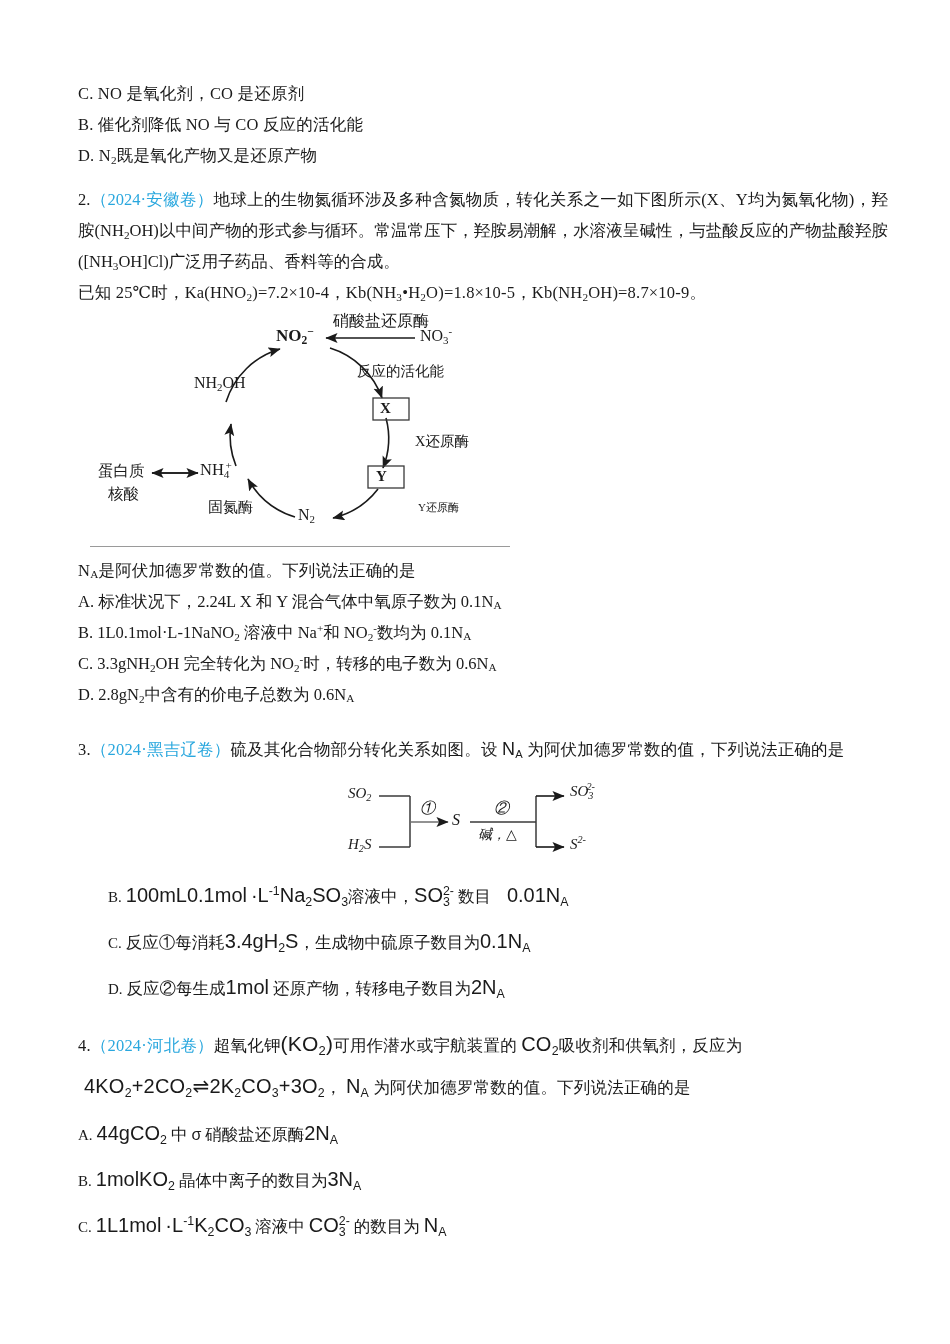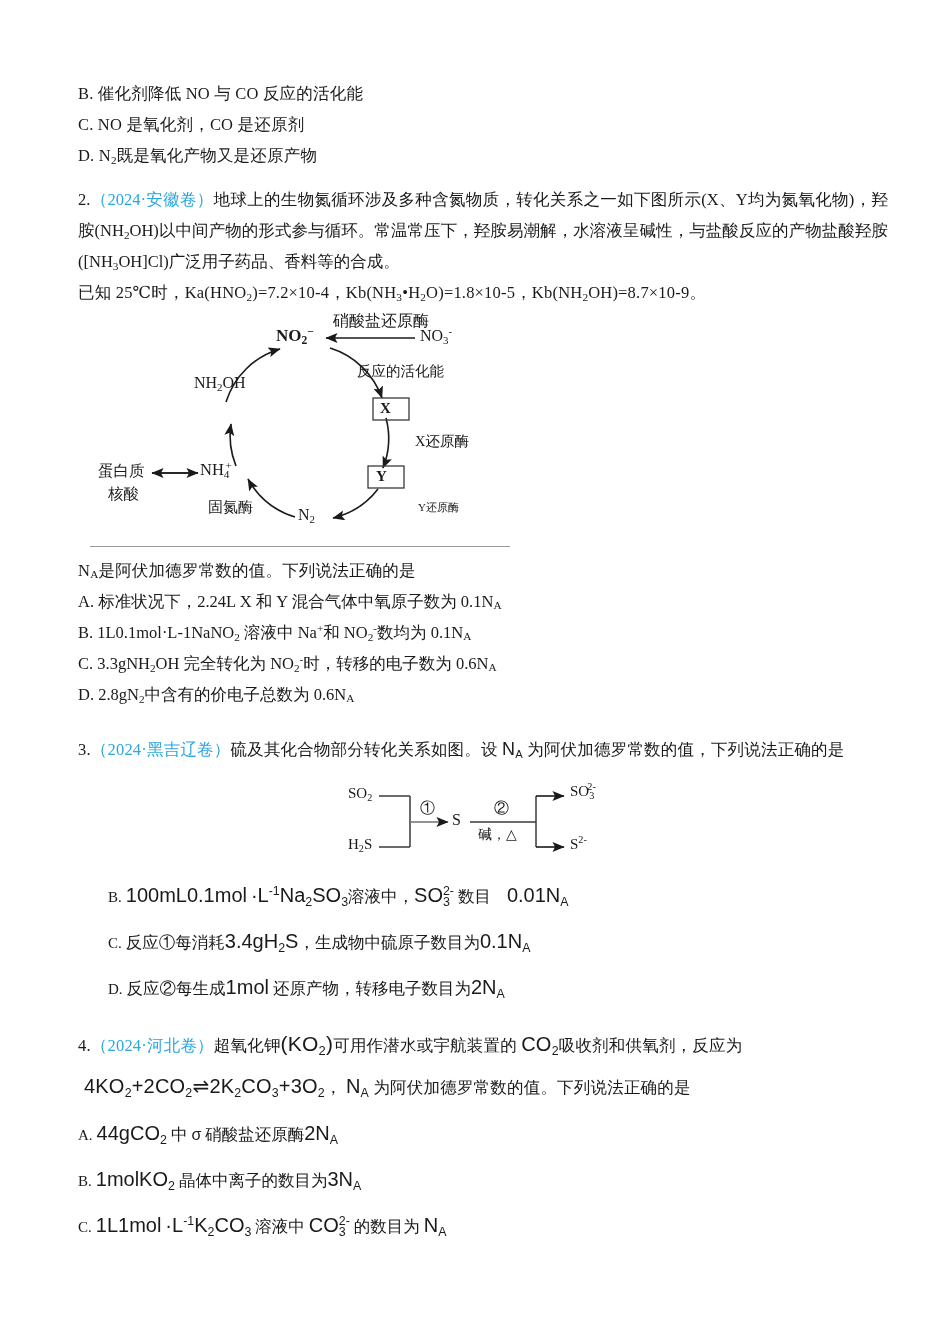--- a/index.html
+++ b/index.html
@@ -86,35 +86,36 @@
     width:300px;
     height:82px;
     margin:16px 0 10px 270px;
   }
   .fig-s svg{ position:absolute; left:0; top:0; }
   .lbl-s{
     position:absolute;
     font-family:"Liberation Serif","DejaVu Serif",serif;
     white-space:nowrap;
     font-size:15px;
+    font-style:italic;
   }
 </style>
 </head>
 <body>
 
 <div class="page">
   <div class="content">
 
     <div class="line">
+      <span>C.</span>
+      <span>NO 是氧化剂，CO 是还原剂</span>
+    </div>
+    <div class="line">
       <span>B.</span>
       <span>催化剂降低 NO 与 CO 反应的活化能</span>
-    </div>
-    <div class="line">
-      <span>C.</span>
-      <span>NO 是氧化剂，CO 是还原剂</span>
     </div>
     <div class="line">
       <span>D.</span>
       <span><span>N</span><sub>2</sub></span><span>既是氧化产物又是还原产物</span>
     </div>
 
     <div class="para" style="margin-top:13px;">
       <span class="qnum">2.</span><span class="src">（2024·安徽卷）</span><span>地球上的生物氮循环涉及多种含氮物质，转化关系之一如下图所示(X、Y均为氮氧化物)，羟胺(NH<sub>2</sub>OH)以中间产物的形式参与循环。常温常压下，羟胺易潮解，水溶液呈碱性，与盐酸反应的产物盐酸羟胺([NH<sub>3</sub>OH]Cl)广泛用子药品、香料等的合成。</span>
     </div>
 

